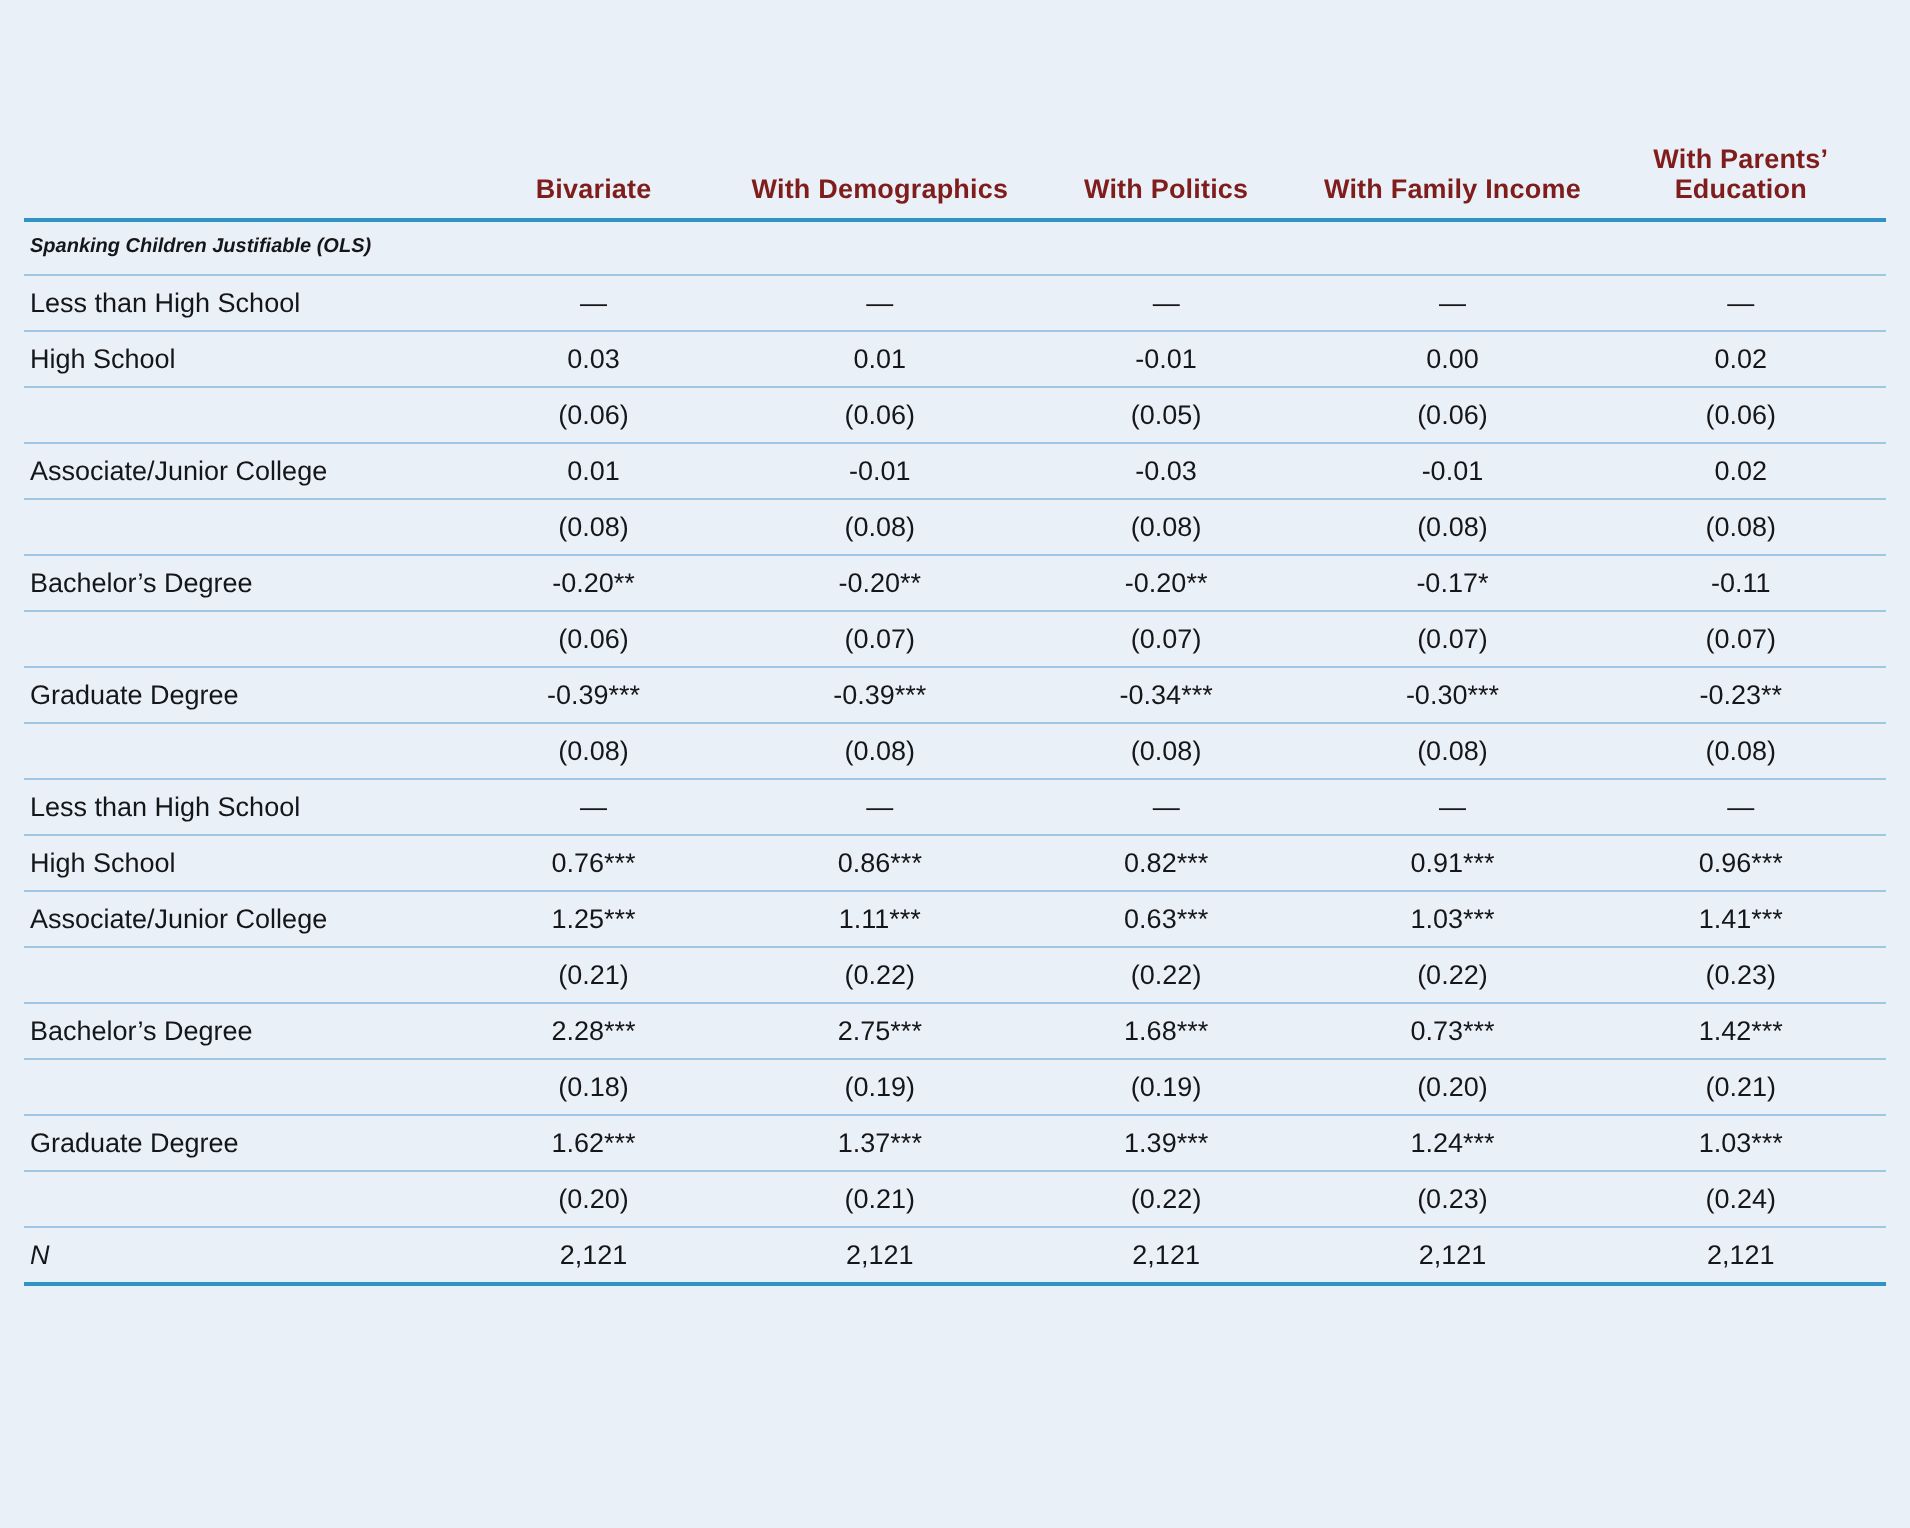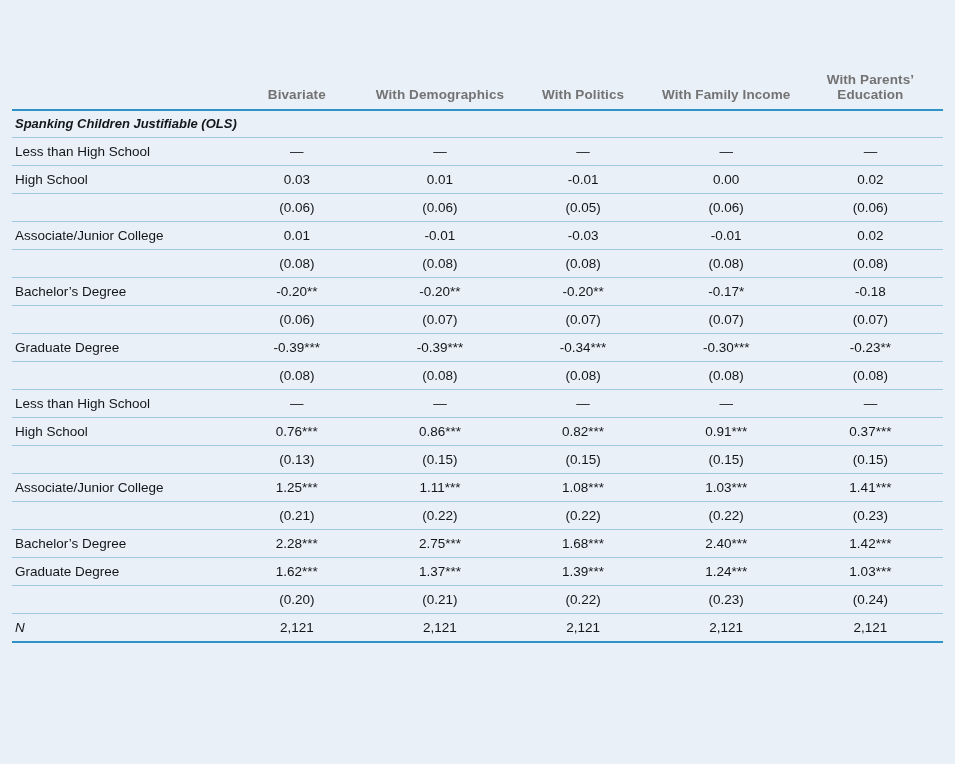--- a/index.html
+++ b/index.html
@@ -34,21 +34,21 @@
   table.stats col.dat { width: 143px; }
   table.stats col.dat5 { width: 145px; }
 
   th.colhead {
     font-size: 13.5px;
     font-weight: bold;
     text-align: center;
     padding: 0 4px 7px 4px;
     vertical-align: bottom;
     letter-spacing: 0.1px;
-    color: #737373;
+    color: #7f1d1d;
   }
   th.corner {
     padding: 0;
   }
   tr.headrow th {
     border-bottom: 2.5px solid #2f93c8;
   }
 
   td {
     font-size: 13.5px;
@@ -71,21 +71,21 @@
   tr.serow td {
     height: 27px;
     line-height: 27px;
     border-bottom: 1px solid #9ec8e2;
   }
   tr.panel td {
     height: 26px;
     line-height: 26px;
     font-style: italic;
     font-weight: bold;
-    font-size: 13px;
+    font-size: 10px;
     border-bottom: 1px solid #9ec8e2;
     padding-left: 3px;
   }
   tr.panel.first td {
     border-top: none;
   }
   tr.nrow td {
     height: 27px;
     line-height: 27px;
     border-bottom: 2.5px solid #2f93c8;
@@ -168,21 +168,21 @@
         <td class="num">(0.08)</td>
         <td class="num">(0.08)</td>
       </tr>
 
       <tr class="datarow">
         <td class="lbl">Bachelor’s Degree</td>
         <td class="num">-0.20**</td>
         <td class="num">-0.20**</td>
         <td class="num">-0.20**</td>
         <td class="num">-0.17*</td>
-        <td class="num">-0.18</td>
+        <td class="num">-0.11</td>
       </tr>
       <tr class="serow">
         <td class="lbl"></td>
         <td class="num">(0.06)</td>
         <td class="num">(0.07)</td>
         <td class="num">(0.07)</td>
         <td class="num">(0.07)</td>
         <td class="num">(0.07)</td>
       </tr>
 
@@ -212,55 +212,55 @@
         <td class="num dash">—</td>
         <td class="num dash">—</td>
       </tr>
 
       <tr class="datarow">
         <td class="lbl">High School</td>
         <td class="num">0.76***</td>
         <td class="num">0.86***</td>
         <td class="num">0.82***</td>
         <td class="num">0.91***</td>
-        <td class="num">0.37***</td>
-      </tr>
-      <tr class="serow">
-        <td class="lbl"></td>
-        <td class="num">(0.13)</td>
-        <td class="num">(0.15)</td>
-        <td class="num">(0.15)</td>
-        <td class="num">(0.15)</td>
-        <td class="num">(0.15)</td>
+        <td class="num">0.96***</td>
       </tr>
 
       <tr class="datarow">
         <td class="lbl">Associate/Junior College</td>
         <td class="num">1.25***</td>
         <td class="num">1.11***</td>
-        <td class="num">1.08***</td>
+        <td class="num">0.63***</td>
         <td class="num">1.03***</td>
         <td class="num">1.41***</td>
       </tr>
       <tr class="serow">
         <td class="lbl"></td>
         <td class="num">(0.21)</td>
         <td class="num">(0.22)</td>
         <td class="num">(0.22)</td>
         <td class="num">(0.22)</td>
         <td class="num">(0.23)</td>
       </tr>
 
       <tr class="datarow">
         <td class="lbl">Bachelor’s Degree</td>
         <td class="num">2.28***</td>
         <td class="num">2.75***</td>
         <td class="num">1.68***</td>
-        <td class="num">2.40***</td>
+        <td class="num">0.73***</td>
         <td class="num">1.42***</td>
+      </tr>
+      <tr class="serow">
+        <td class="lbl"></td>
+        <td class="num">(0.18)</td>
+        <td class="num">(0.19)</td>
+        <td class="num">(0.19)</td>
+        <td class="num">(0.20)</td>
+        <td class="num">(0.21)</td>
       </tr>
 
       <tr class="datarow">
         <td class="lbl">Graduate Degree</td>
         <td class="num">1.62***</td>
         <td class="num">1.37***</td>
         <td class="num">1.39***</td>
         <td class="num">1.24***</td>
         <td class="num">1.03***</td>
       </tr>

